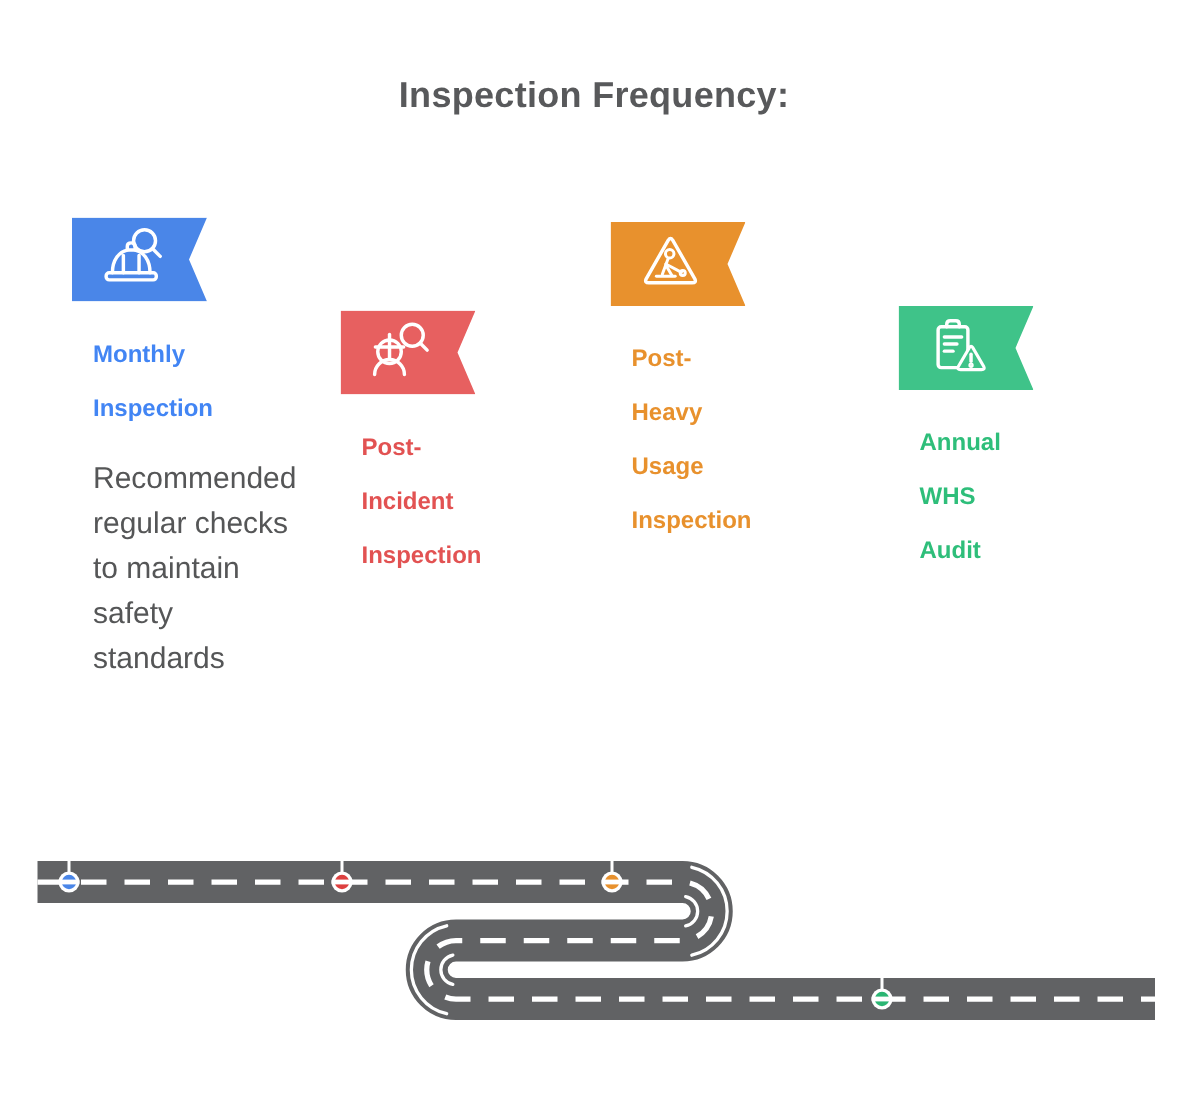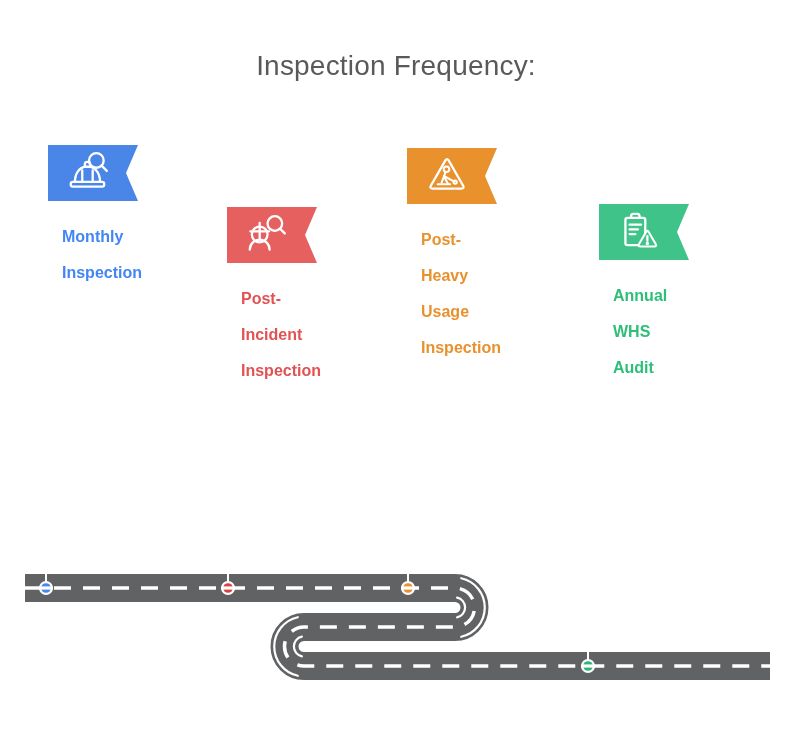--- a/index.html
+++ b/index.html
@@ -4,21 +4,21 @@
 <style>
   html,body{margin:0;padding:0;background:#ffffff;}
   body{
     font-family:"Liberation Sans", sans-serif;
     width:792px;height:744px;position:relative;overflow:hidden;
     color:var(--body-color,#555);
   }
   .stage{position:absolute;inset:0;width:792px;height:744px;background:#fff;}
   .page-title{
     position:absolute;top:50px;left:0;width:792px;text-align:center;
-    font-size:28px;font-weight:normal;color:var(--heading-color,#58595b);
+    font-size:24px;font-weight:bold;color:var(--heading-color,#58595b);
     letter-spacing:.2px;
   }
   .column{position:absolute;}
   .col-0{left:48px;top:145px;width:170px;}
   .col-1{left:227px;top:207px;width:170px;}
   .col-2{left:407px;top:148px;width:172px;}
   .col-3{left:599px;top:204px;width:188px;}
   .badge{
     width:90px;height:56px;background:var(--badge-bg,#888);
     clip-path:polygon(0 0,100% 0,calc(100% - 12px) 50%,100% 100%,0 100%);
@@ -53,20 +53,25 @@
           <path d="M 35 15 L 40 20"></path>
           <path d="M 9.5 30.5 C 9.5 22 14 17 19 16 L 24 16 C 29 17 33.5 22 33.5 30.5"></path>
           <path d="M 19 16 L 19 13.5 Q 19 11.4 21.5 11.4 Q 24 11.4 24 13.5 L 24 16"></path>
           <path d="M 16.5 30.5 L 16.5 19.5 M 26.5 30.5 L 26.5 19.5"></path>
           <rect x="5.5" y="30.5" width="32" height="4.5" rx="2"></rect>
         </svg>
       </span>
     </div>
     <div class="col-heading">Monthly
 Inspection</div>
+    <div class="col-body">Recommended
+regular checks
+to maintain
+safety
+standards</div>
   </div>
 
   <div class="column col-1" style="--accent: #e25252; --badge-bg: #e76060;">
     <div class="badge">
       <span>
         <svg width="46" height="46" viewBox="0 0 44 44" fill="none" stroke="#ffffff" stroke-width="2.2" stroke-linecap="round" stroke-linejoin="round">
           <circle cx="29.5" cy="11" r="7"></circle>
           <path d="M 34.5 16 L 39 20.5"></path>
           <circle cx="15" cy="21.5" r="7.5"></circle>
           <path d="M 15 10.5 L 15 26.5"></path>

